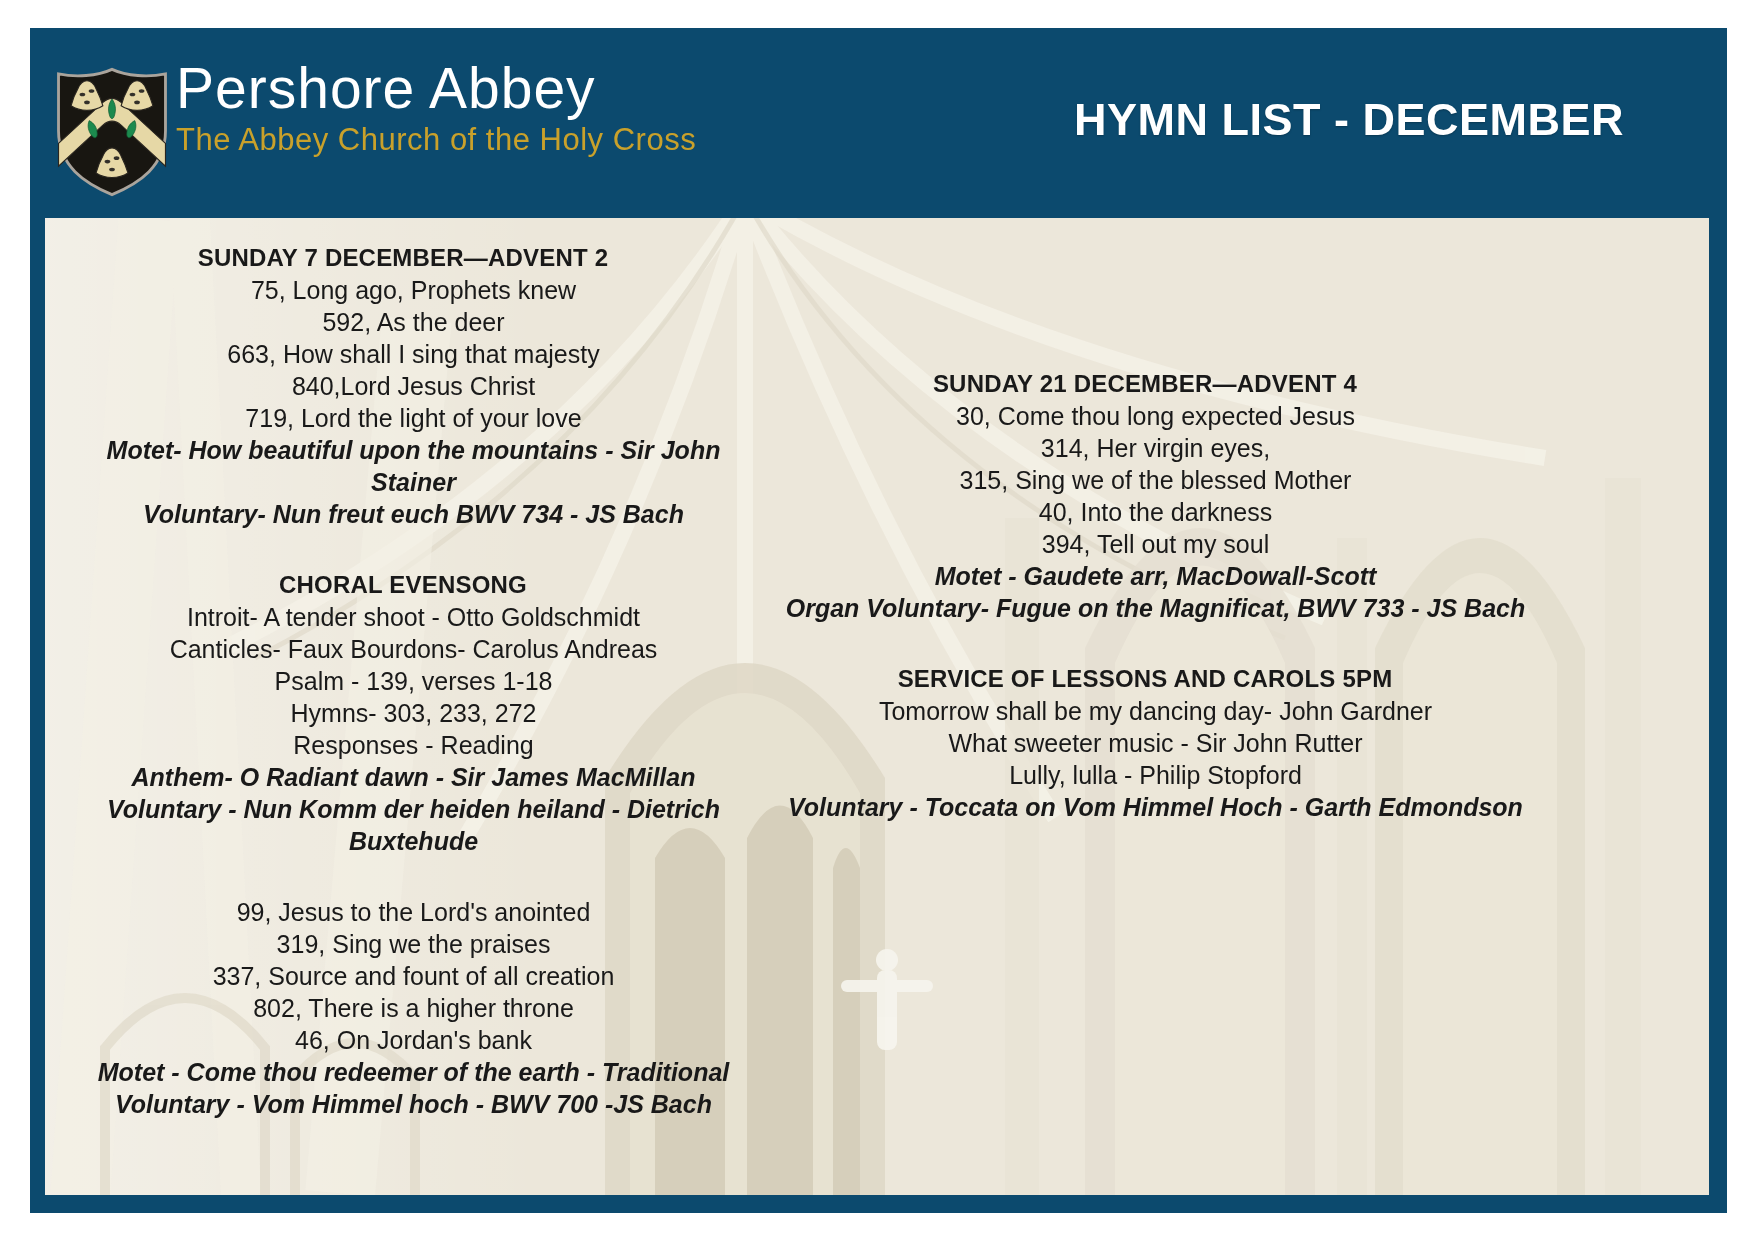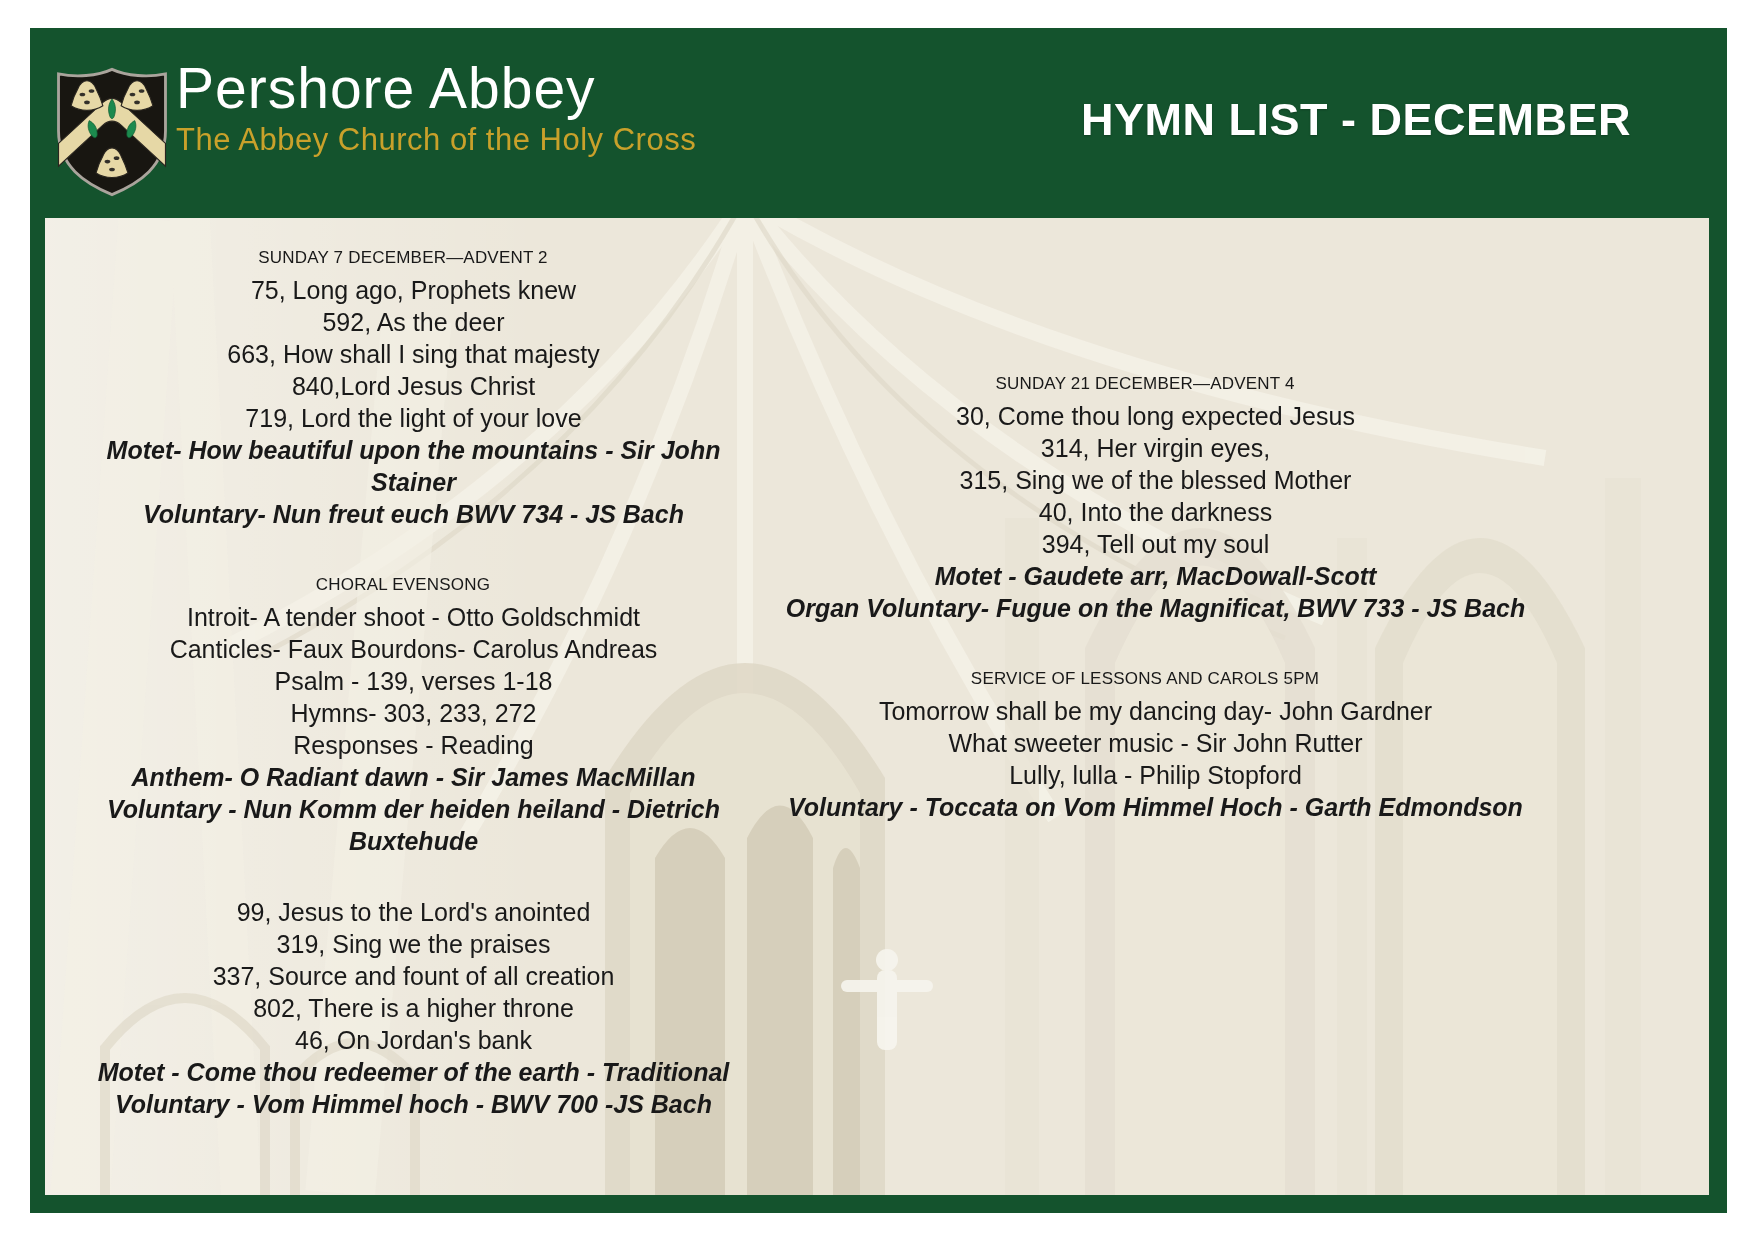--- a/index.html
+++ b/index.html
@@ -7,53 +7,53 @@
     width:1754px;height:1240px;
     background:#ffffff;
     font-family:"Liberation Sans", sans-serif;
     -webkit-font-smoothing:antialiased;
   }
   .page{position:relative;width:1754px;height:1240px;background:#ffffff;overflow:hidden;}
 
   
   .frame{
     position:absolute;left:30px;top:28px;right:27px;bottom:27px;
-    background:#14532d;
+    background:#0c4a6e;
   }
 
   
   .header{position:relative;height:190px;}
   .logo{position:absolute;left:25px;top:38px;width:114px;height:132px;}
   .title-block{position:absolute;left:146px;top:28px;}
   .abbey-name{
     color:#ffffff;font-size:57px;font-weight:300;letter-spacing:1px;line-height:64px;
   }
   .abbey-subtitle{
     color:#c9a12b;font-size:31px;font-weight:300;letter-spacing:0.5px;margin-top:2px;
   }
   .page-title{
-    position:absolute;right:96px;top:66px;
+    position:absolute;right:103px;top:66px;
     color:#ffffff;font-size:45px;font-weight:700;letter-spacing:0.5px;
     text-shadow:0 1px 2px rgba(0,0,0,0.25);
   }
 
   
   .paper{
     position:absolute;left:15px;right:18px;top:190px;bottom:18px;
     background:linear-gradient(90deg, rgba(255,255,255,0.35), rgba(255,255,255,0) 30%), #ece7da;
     overflow:hidden;
   }
   .bg-art{position:absolute;left:0;top:0;width:100%;height:100%;}
 
   .col{position:absolute;text-align:center;color:#191919;}
   .col-left{left:0;top:24px;width:716px;}
   .col-right{left:600px;top:150px;width:1000px;}
 
   .section + .section{margin-top:39px;}
-  .section-title{font-size:17px;font-weight:400;line-height:32px;letter-spacing:0.2px;}
+  .section-title{font-size:24px;font-weight:700;line-height:32px;letter-spacing:0.2px;}
   .hymn-line{font-size:25px;line-height:32px;padding-left:21px;}
   .hymn-line.italic{font-style:italic;font-weight:bold;}
 </style>
 </head>
 <body>
 
 <div class="page">
   <div class="frame">
 
     <header class="header">

